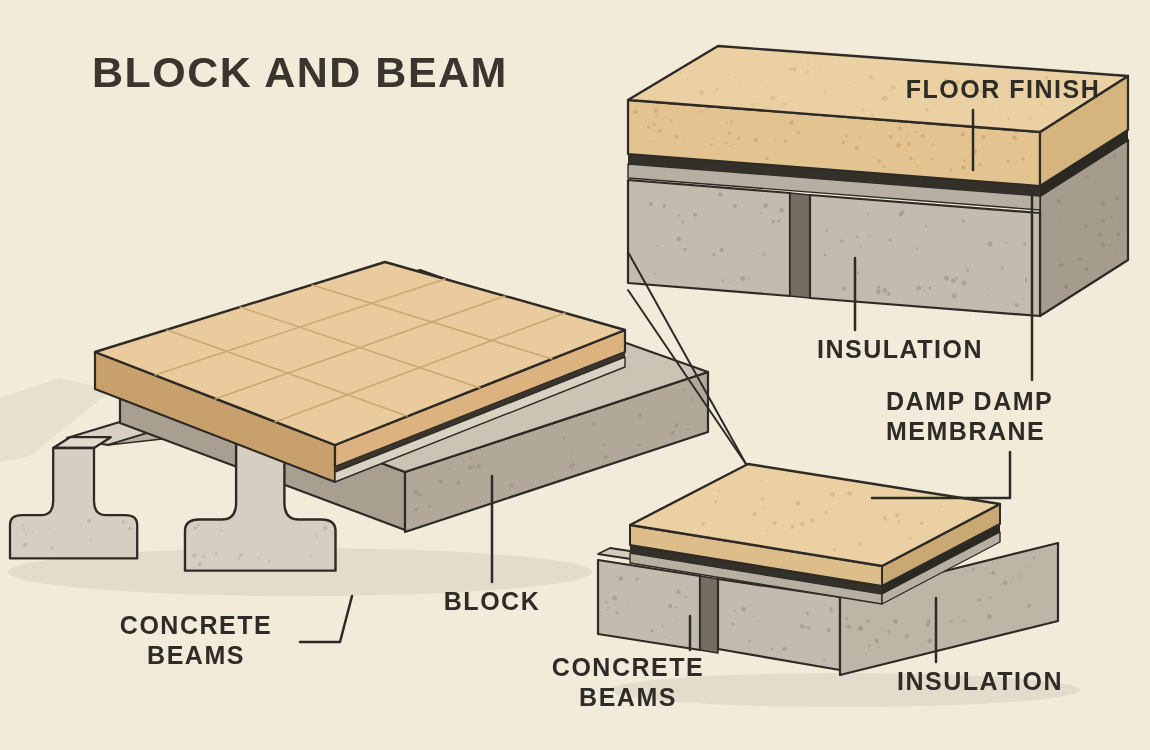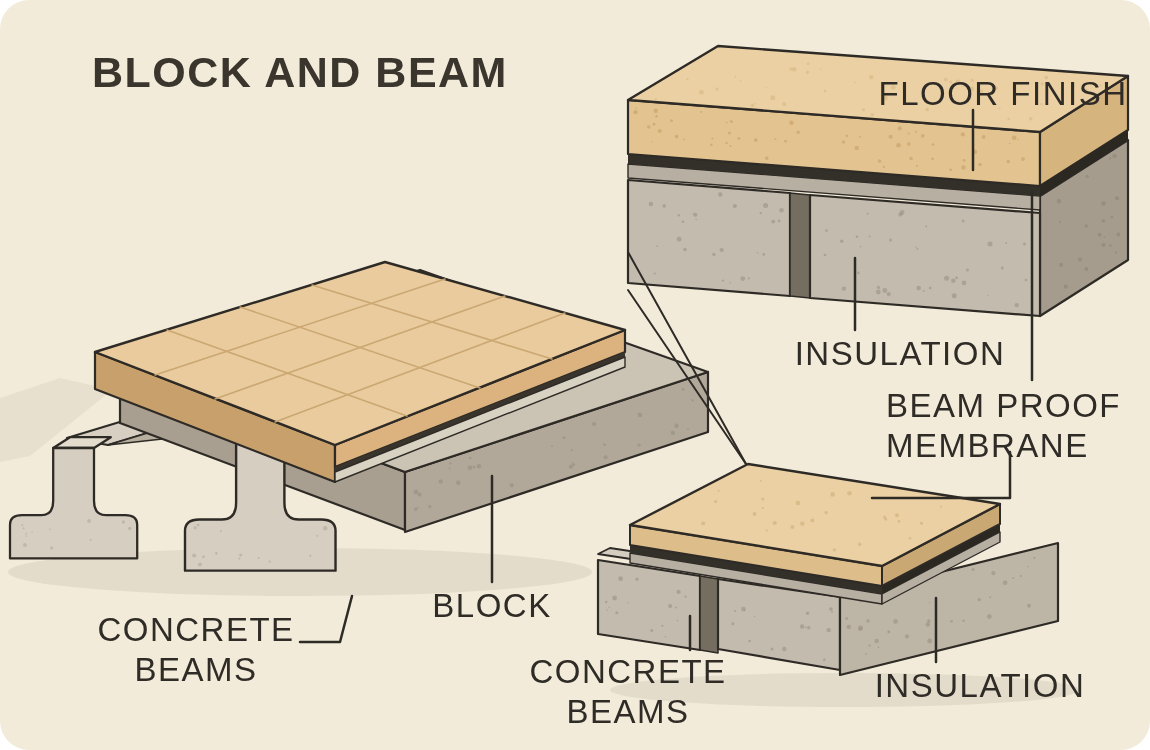--- a/index.html
+++ b/index.html
@@ -2,27 +2,26 @@
 <html><head>
 <meta charset="utf-8">
 <style>
   html,body{margin:0;padding:0;}
   #canvas{
     position:relative;
     width:1150px;height:750px;
     background:#f2ebd9;
     overflow:hidden;
     font-family:"Liberation Sans", sans-serif;
-    border-radius:29px;
   }
   #art{position:absolute;left:0;top:0;}
   .label{
     position:absolute;
-    font-weight:normal;
-    font-size:33px;
+    font-weight:bold;
+    font-size:25px;
     letter-spacing:1.5px;
     color:#2f2b26;
     white-space:nowrap;
     line-height:1.2;
   }
   .label.center{transform:translateX(-50%);text-align:center;}
   .label span{display:block;}
   #title{
     position:absolute;left:92px;top:46px;
     font-weight:bold;font-size:43px;letter-spacing:1.5px;
@@ -478,21 +477,21 @@
 
   <div id="title">
     <span>BLOCK AND BEAM</span>
   </div>
 
   <div class="label center" style="left:1003px;top:74px">FLOOR FINISH</div>
 
   <div class="label center" style="left:900px;top:334px">INSULATION</div>
 
   <div class="label" style="left:886px;top:386px">
-    <span>BEAM PROOF</span>
+    <span>DAMP DAMP</span>
     <span>MEMBRANE</span>
   </div>
 
   <div class="label center" style="left:492px;top:586px">BLOCK</div>
 
   <div class="label center" style="left:196px;top:610px">
     <span>CONCRETE</span>
     <span>BEAMS</span>
   </div>
 

